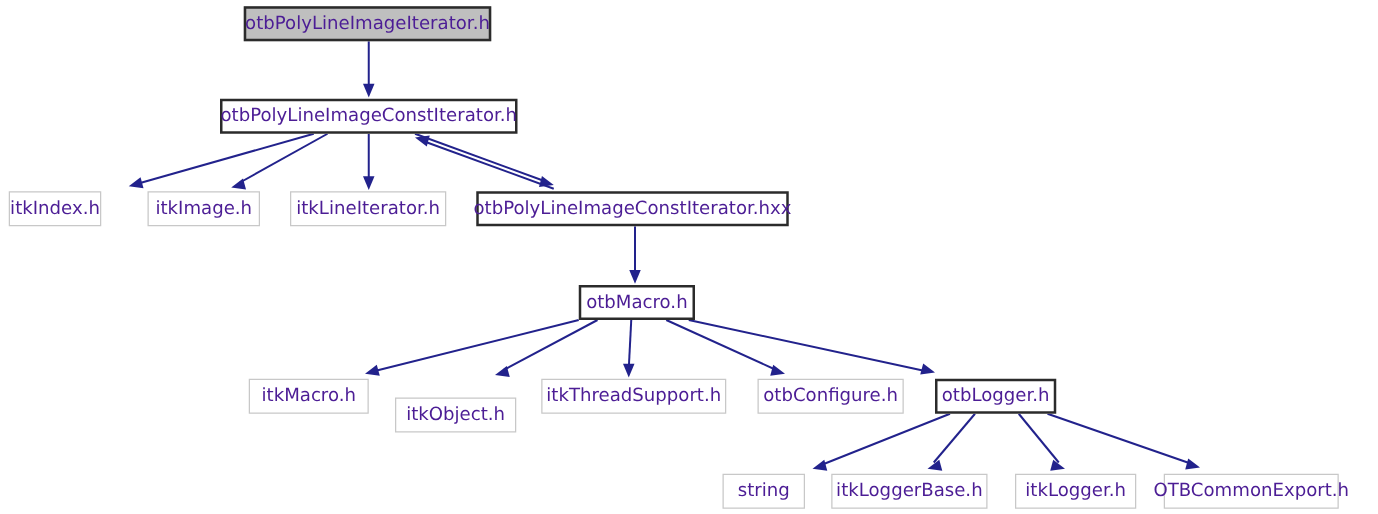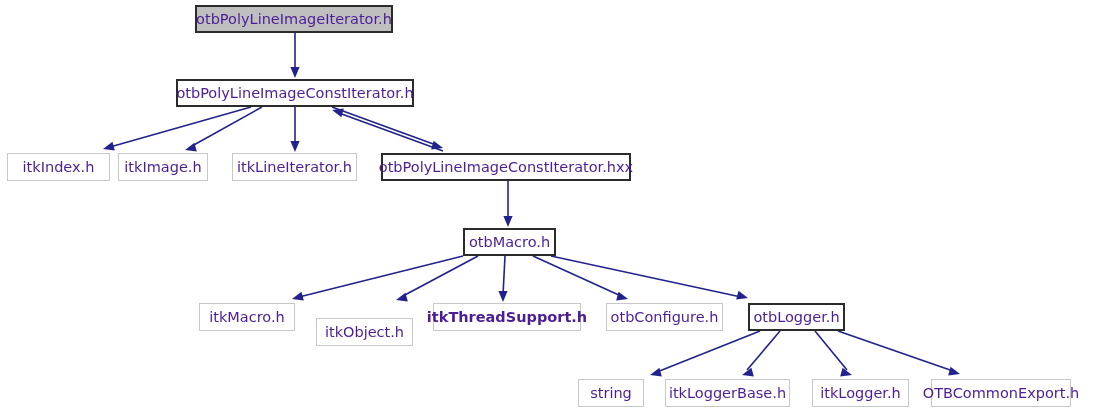--- a/index.html
+++ b/index.html
@@ -90,42 +90,42 @@
       <polygon points="0,0 -11,-4.6 -11,4.6" fill="#22228c" transform="translate(960,374) rotate(15)"></polygon>
     </svg>
 
   <div id="node-layer">
       <div class="node current" style="left: 195px; top: 5px; width: 198px; height: 28px;">
         <span class="node-label">otbPolyLineImageIterator.h</span>
       </div>
       <div class="node strong" style="left: 176px; top: 79px; width: 238px; height: 28px;">
         <span class="node-label">otbPolyLineImageConstIterator.h</span>
       </div>
-      <div class="node " style="left: 7px; top: 153px; width: 103px; height: 28px;">
+      <div class="node " style="left: 7px; top: 153px; width: 74px; height: 28px;">
         <span class="node-label">itkIndex.h</span>
       </div>
       <div class="node " style="left: 118px; top: 153px; width: 90px; height: 28px;">
         <span class="node-label">itkImage.h</span>
       </div>
       <div class="node " style="left: 232px; top: 153px; width: 125px; height: 28px;">
         <span class="node-label">itkLineIterator.h</span>
       </div>
       <div class="node strong" style="left: 381px; top: 153px; width: 250px; height: 28px;">
         <span class="node-label">otbPolyLineImageConstIterator.hxx</span>
       </div>
       <div class="node strong" style="left: 463px; top: 228px; width: 93px; height: 28px;">
         <span class="node-label">otbMacro.h</span>
       </div>
       <div class="node " style="left: 199px; top: 303px; width: 96px; height: 28px;">
         <span class="node-label">itkMacro.h</span>
       </div>
       <div class="node " style="left: 316px; top: 303px; width: 97px; height: 28px; margin-top: 15px;">
         <span class="node-label">itkObject.h</span>
       </div>
-      <div class="node " style="left: 433px; top: 303px; width: 148px; height: 28px; font-weight: bold;">
+      <div class="node " style="left: 433px; top: 303px; width: 148px; height: 28px;">
         <span class="node-label">itkThreadSupport.h</span>
       </div>
       <div class="node " style="left: 606px; top: 303px; width: 117px; height: 28px;">
         <span class="node-label">otbConfigure.h</span>
       </div>
       <div class="node strong" style="left: 748px; top: 303px; width: 97px; height: 28px;">
         <span class="node-label">otbLogger.h</span>
       </div>
       <div class="node " style="left: 578px; top: 379px; width: 66px; height: 28px;">
         <span class="node-label">string</span>

